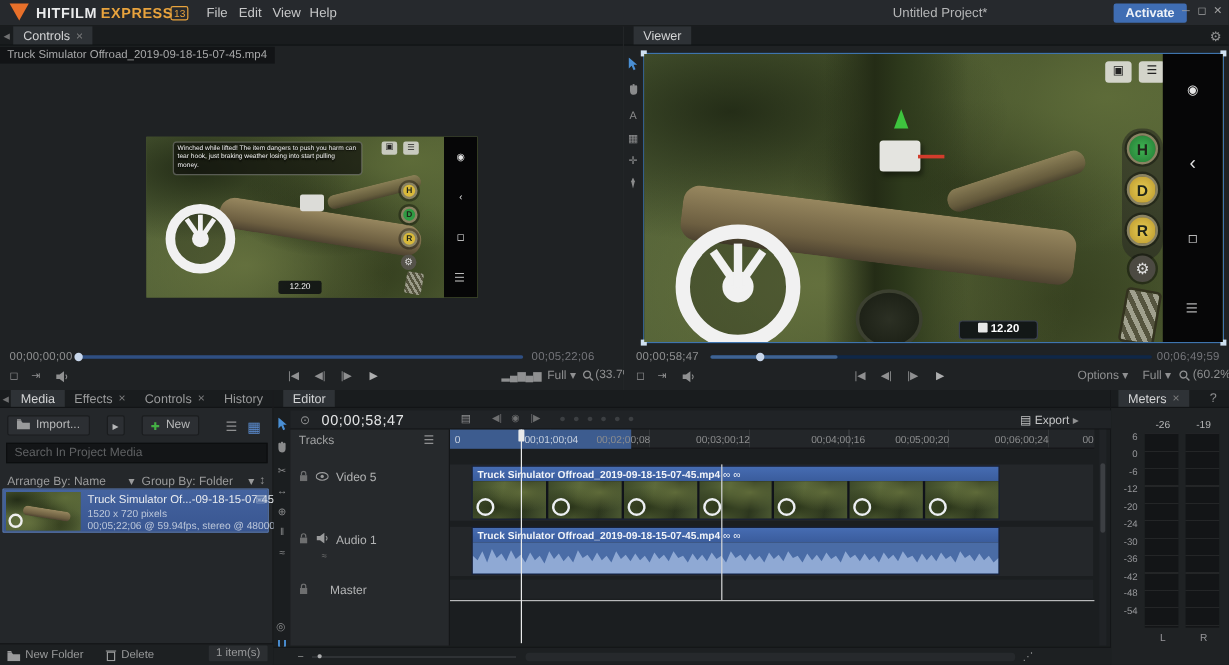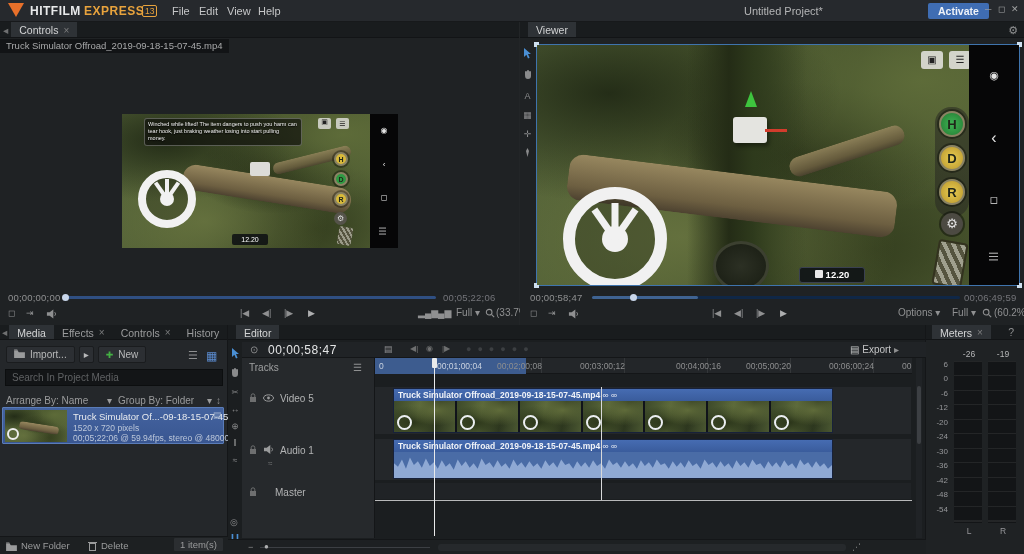--- a/index.html
+++ b/index.html
@@ -242,21 +242,21 @@
           <span class="x">×</span>
         </div>
       <div class="tab">
           <span>History</span>
         </div>
       <span class="tab" style="color:#6f7071;padding:0 2px;">▸</span>
       <span style="position:absolute;left:214px;top:328px;"></span>
       <span class="tab" style="color:#8f9091;">?</span>
     </div>
 
-    <div class="abs" style="left:6px;top:21px;display:flex;gap:4px;">
+    <div class="abs" style="left:6px;top:21px;display:flex;gap:14px;">
       <span class="btnish">
         <span class="svgi"><svg width="11" height="9" viewBox="0 0 12 10">
               <path d="M0 2 h4 l1.3 1.6 H12 V10 H0 Z M0 0.5 h3.4 l1 1.2 H0 Z" fill="#9a9b9c"></path>
             </svg></span>
         <span>Import...</span>
       </span>
       <span class="btnish" style="padding:1px 4px;">▸</span>
       <span class="btnish">
         <span style="color:#44b044;font-size:9px;">✚</span>
         <span>New</span>

